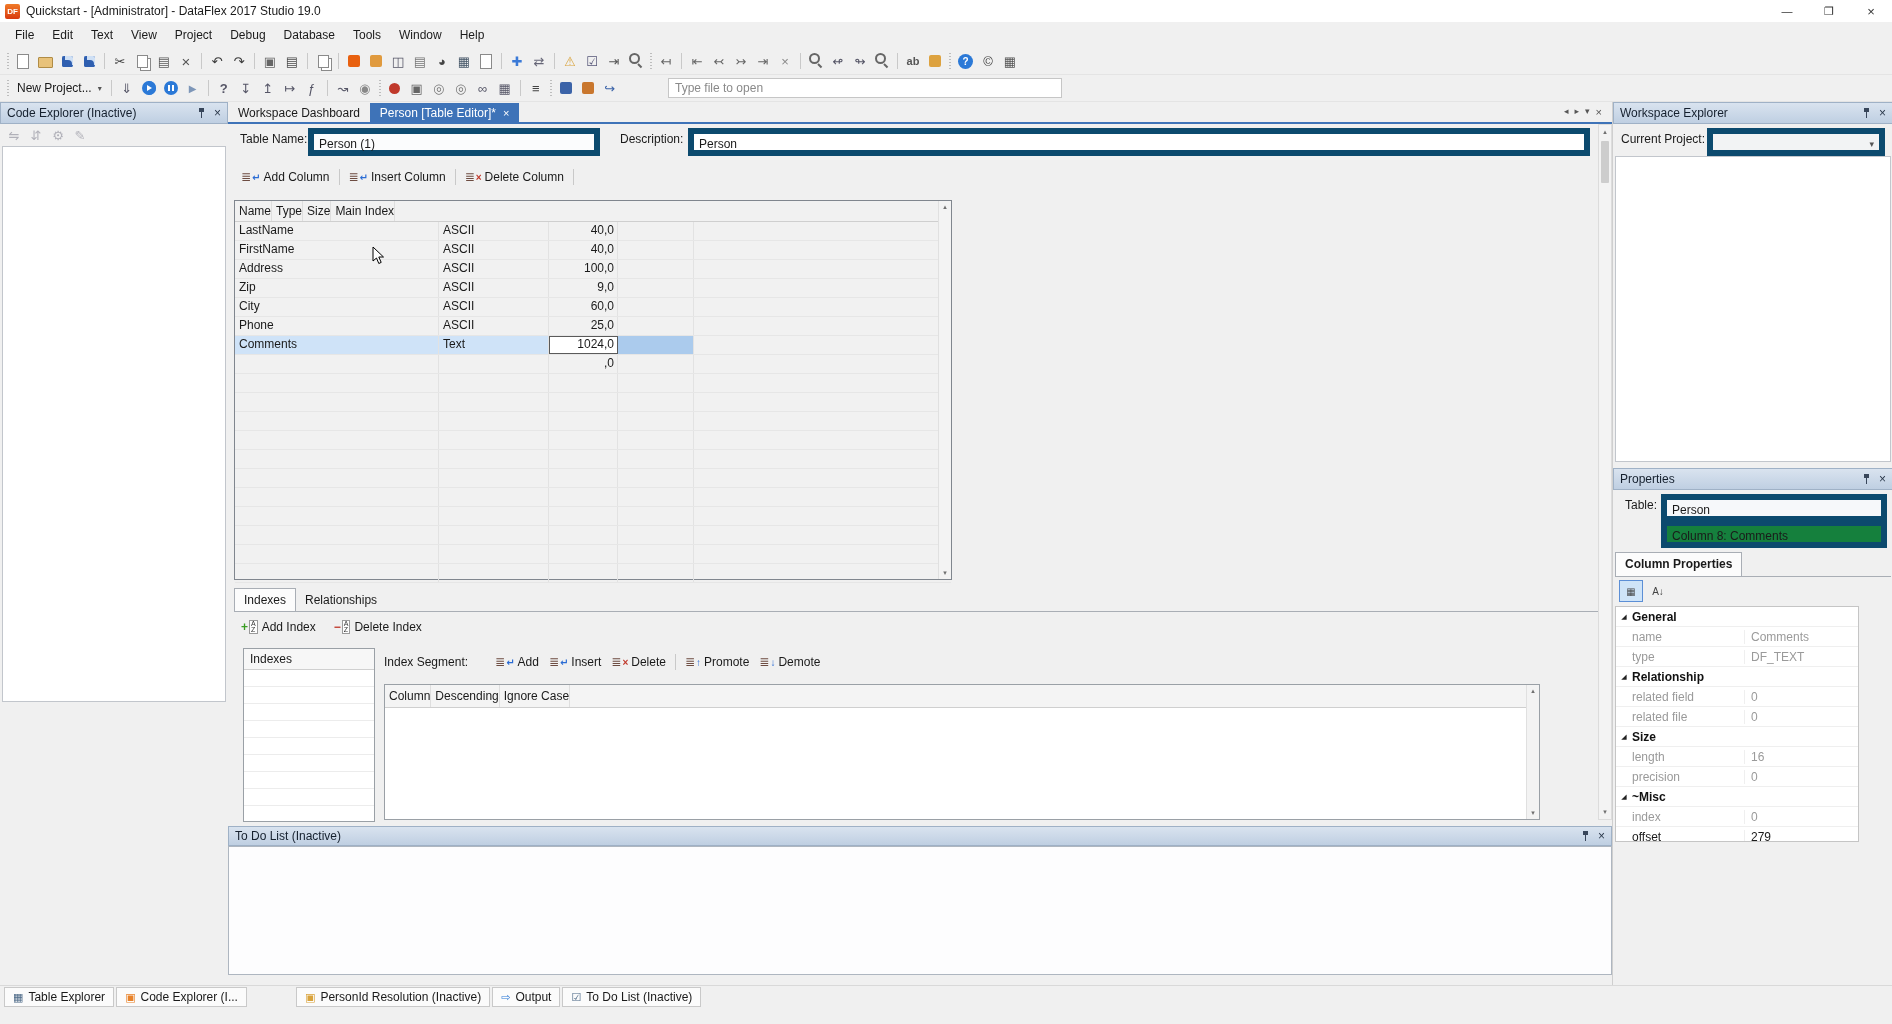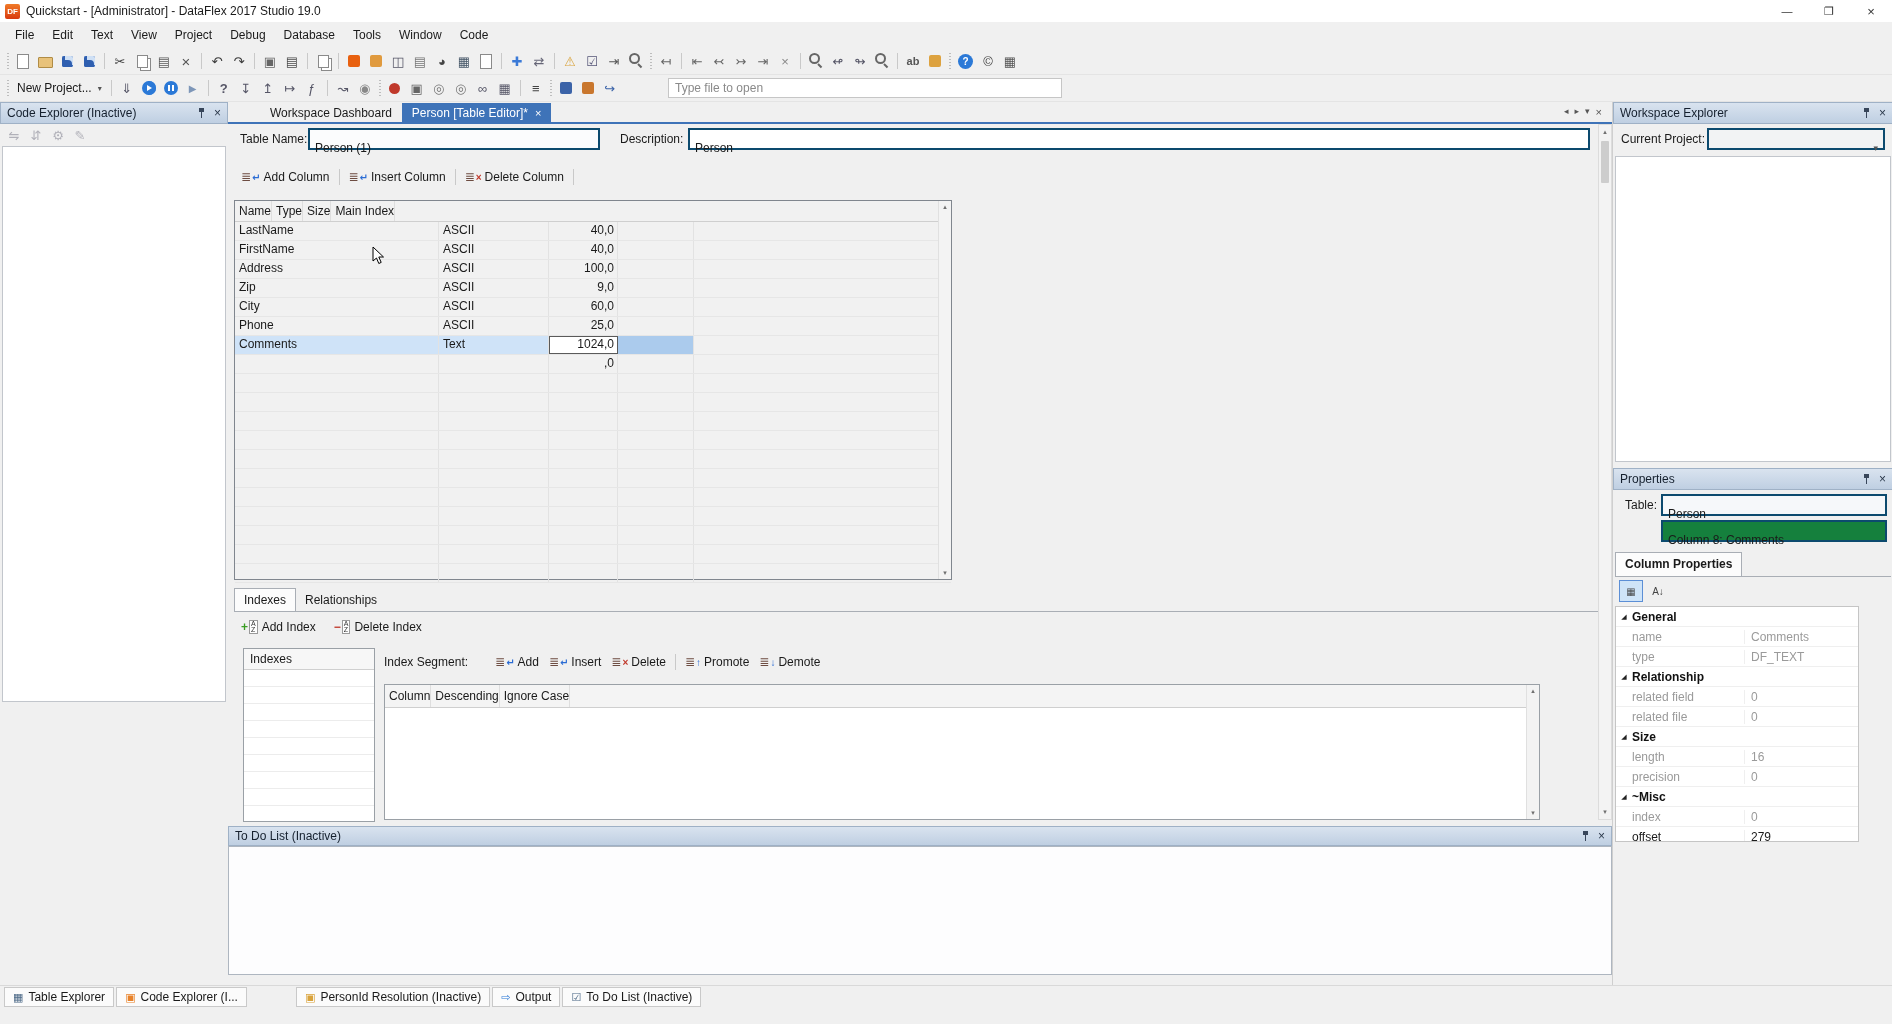--- a/index.html
+++ b/index.html
@@ -62,22 +62,22 @@
   
   .tabbar{display:flex;align-items:flex-end;height:22px;position:absolute;}
   .dtab{height:21px;line-height:21px;padding:0 10px;color:#1a1a1a;display:flex;align-items:center;}
   .dtab.active{background:#3e73b8;color:#fff;}
   .dtab-close{margin-left:7px;font-size:11px;}
   .dtab-close:empty{display:none;}
   .tabline{position:absolute;left:0;bottom:0;width:100%;height:2px;background:#3e73b8;}
   .tabctl{position:absolute;top:4px;display:flex;gap:6px;color:#555;font-size:9px;}
   
   .flbl{position:absolute;line-height:22px;}
-  .fld{position:absolute;height:22px;line-height:20px;background:#fbfcfd;border:2px solid #0c4a6e;
-       box-sizing:border-box;padding:8px 5px;}
+  .fld{position:absolute;height:28px;line-height:20px;background:#fbfcfd;border:6px solid #0c4a6e;
+       box-sizing:border-box;padding:0 5px;}
   
   .icbtn{display:inline-flex;align-items:center;height:20px;padding:0 5px;color:#1a1a1a;}
   .ic-lines{color:#6d4c41;font-size:12px;margin-right:1px;}
   .ic-mark{font-size:10px;font-weight:bold;margin-right:3px;}
   .vbar{width:1px;height:16px;background:#c9c9c9;margin:0 4px;align-self:center;}
   .ixbtn{display:inline-flex;align-items:center;height:20px;padding:0 5px;color:#1a1a1a;}
   .ix-sign{font-weight:bold;font-size:12px;margin-right:1px;}
   .ix-az{display:inline-flex;flex-direction:column;font-size:7px;line-height:6px;color:#333;margin-right:4px;border:1px solid #9a9a9a;padding:0 1px;background:#fff;}
   .ix-az::before{content:"A";} .ix-az::after{content:"Z";}
   
@@ -136,21 +136,21 @@
   <div class="abs menubar">
     <span class="mitem">File</span>
       <span class="mitem">Edit</span>
       <span class="mitem">Text</span>
       <span class="mitem">View</span>
       <span class="mitem">Project</span>
       <span class="mitem">Debug</span>
       <span class="mitem">Database</span>
       <span class="mitem">Tools</span>
       <span class="mitem">Window</span>
-      <span class="mitem">Code</span>
+      <span class="mitem">Help</span>
   </div>
 
   <div class="toolbar t1">
     <span class="tb tbgrip"></span>
       <span class="tb k-page"></span>
       <span class="tb k-folder"></span>
       <span class="tb k-save"></span>
       <span class="tb k-save"></span>
       <span class="tb tbv"></span>
       <span class="tb g" style="color:#3f3f3f">✂</span>
@@ -228,21 +228,21 @@
         <span class="tb g dim" style="color:#667">⇵</span>
         <span class="tb g dim" style="color:#667">⚙</span>
         <span class="tb g dim" style="color:#667">✎</span>
     </div>
     <div class="abs whitebox" style="left:2px;top:44px;width:224px;height:556px;"></div>
   </div>
 
   <div class="abs" style="left:228px;top:102px;width:1384px;height:883px;">
 
     <div class="abs" style="left:0;top:0;width:1384px;height:22px;">
-      <div class="tabbar" style="left:32px;top:0;">
+      <div class="tabbar" style="left:0;top:0;">
 
           <div class="dtab">
             <span>Workspace Dashboard</span>
 
           </div>
 
           <div class="dtab active">
             <span>Person [Table Editor]*</span>
             <span class="dtab-close">×</span>
           </div>

